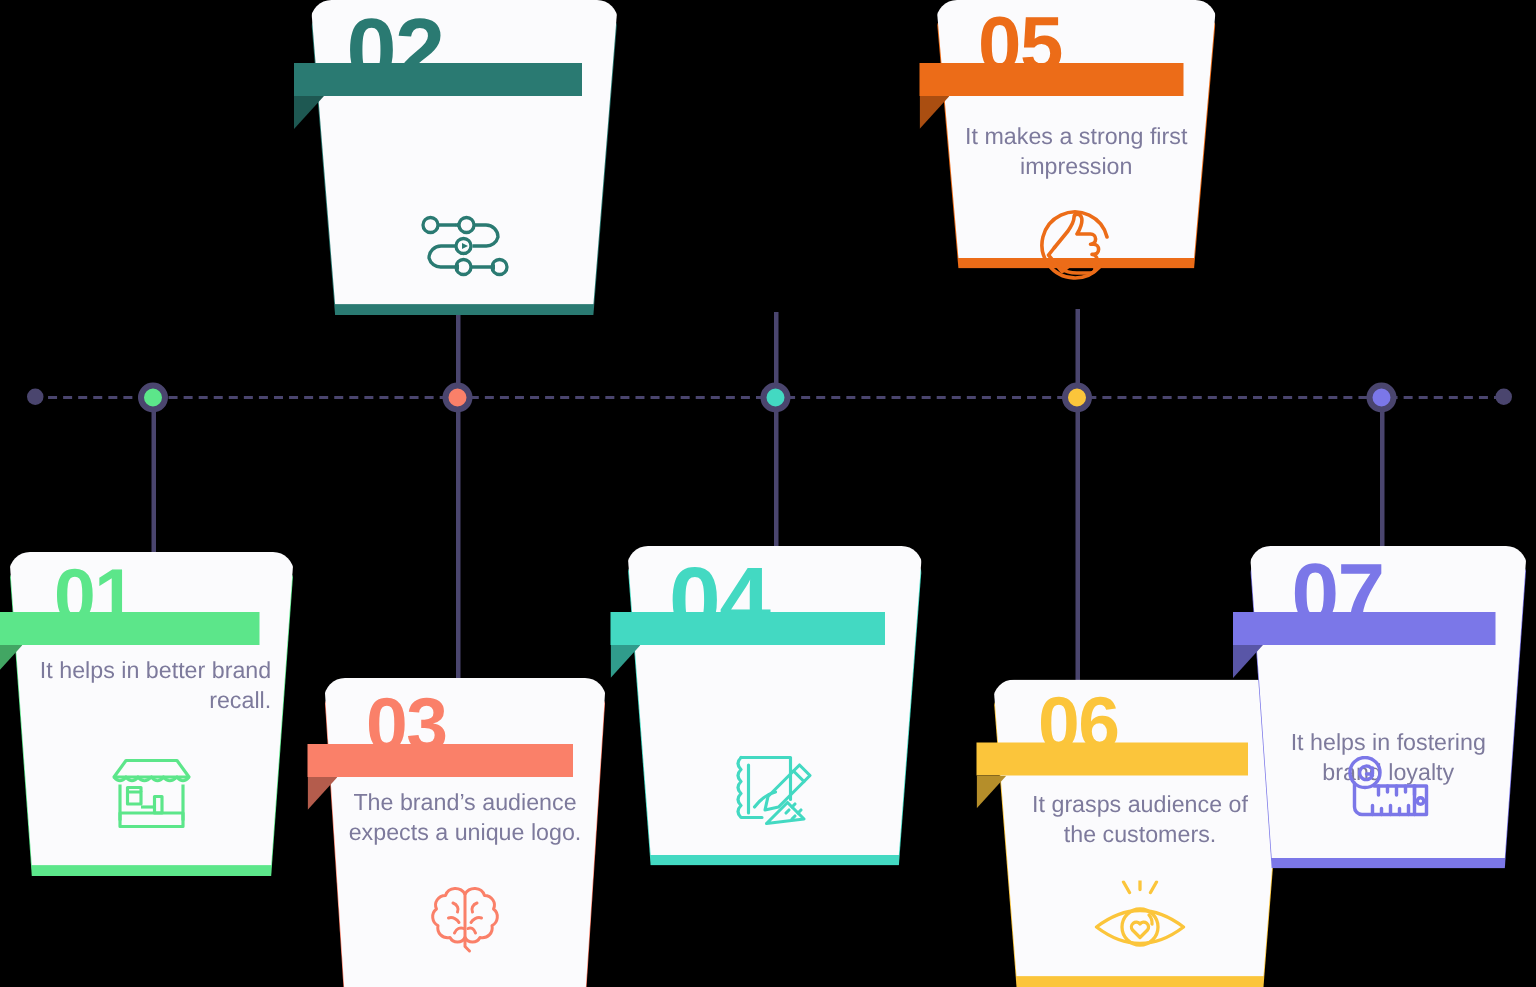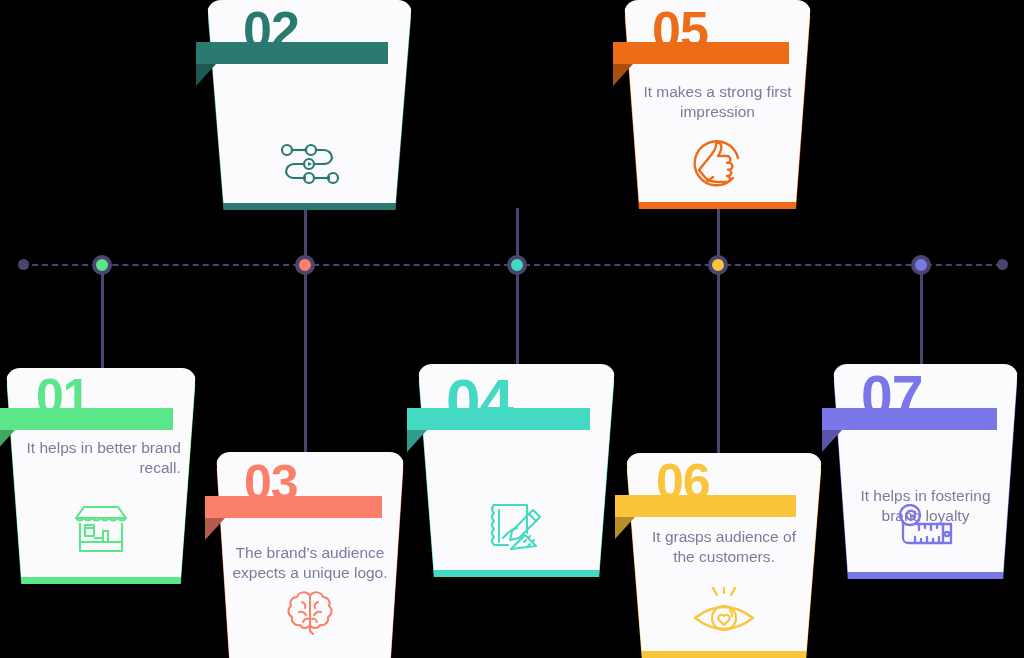--- a/index.html
+++ b/index.html
@@ -95,21 +95,21 @@
 
   <div class="node" style="left:92px;background:#5ce68a;"></div>
   <div class="node" style="left:295px;background:#fa8069;"></div>
   <div class="node" style="left:507px;background:#43d9c2;"></div>
   <div class="node" style="left:708px;background:#fbc53b;"></div>
   <div class="node" style="left:911px;background:#7b77e8;"></div>
 
   <div class="card" style="left:207px;top:0px;width:205px;height:203px;">
     <div class="shadow" style="background:#2a7a72;"></div>
     <div class="body"></div>
-    <div class="num" style="top:4px;left:36px;font-size:52px;color:#2a7a72;">02</div>
+    <div class="num" style="top:4px;left:24px;font-size:60px;color:#2a7a72;">02</div>
     <div class="ribbon" style="left:-11px;top:42px;width:192px;">
       <div class="bar" style="background:#2a7a72;"></div>
       <div class="fold" style="background:#2a7a72;"></div>
     </div>
     <div class="icon" style="top:140px;">
       <svg width="62" height="48" viewBox="0 0 62 48" fill="none" stroke="#2a7a72" stroke-width="2.2">
         <circle cx="8" cy="10" r="5"></circle>
           <circle cx="32" cy="10" r="5"></circle>
         <circle cx="30" cy="24" r="5"></circle>
         <circle cx="30" cy="38" r="5"></circle>
@@ -119,21 +119,21 @@
         <path d="M25 24 h-10 a8 8 0 0 0 -8 8 v0 a8 8 0 0 0 8 6 h10"></path>
         <path d="M35 38 h14"></path>
         <path d="M23 10 l4 -2 v4z" fill="#2a7a72" stroke="none"></path>
         <path d="M29 24 l4 -2 v4z" fill="#2a7a72" stroke="none" transform="rotate(180 31 24)"></path>
         <path d="M47 38 l4 -2 v4z" fill="#2a7a72" stroke="none"></path>
         <path d="M23 38 l4 -2 v4z" fill="#2a7a72" stroke="none"></path>
       </svg>
     </div>
   </div>
 
-  <div class="card" style="left:624px;top:0px;width:187px;height:202px;">
+  <div class="card" style="left:624px;top:0px;width:187px;height:172px;">
     <div class="shadow" style="background:#ec6c18;"></div>
     <div class="body"></div>
     <div class="num" style="top:4px;left:28px;font-size:52px;color:#ec6c18;">05</div>
     <div class="ribbon" style="left:-11px;top:42px;width:176px;">
       <div class="bar" style="background:#ec6c18;"></div>
       <div class="fold" style="background:#ec6c18;"></div>
     </div>
     <div class="txt" style="top:82px;">It makes a strong first impression</div>
     <div class="icon" style="top:136px;">
       <svg width="56" height="56" viewBox="0 0 56 56" fill="none" stroke="#ec6c18" stroke-width="2.4" stroke-linecap="round" stroke-linejoin="round">
@@ -168,21 +168,21 @@
   </div>
 
   <div class="card" style="left:216px;top:452px;width:188px;height:231px;">
     <div class="shadow" style="background:#fa8069;"></div>
     <div class="body"></div>
     <div class="num" style="top:6px;left:28px;font-size:50px;color:#fa8069;">03</div>
     <div class="ribbon" style="left:-11px;top:44px;width:177px;">
       <div class="bar" style="background:#fa8069;"></div>
       <div class="fold" style="background:#fa8069;"></div>
     </div>
-    <div class="txt" style="top:74px;margin-top:17px;">The brand’s audience expects a unique logo.</div>
+    <div class="txt" style="top:74px;">The brand’s audience expects a unique logo.</div>
     <div class="icon" style="top:136px;">
       <svg width="48" height="50" viewBox="0 0 48 50" fill="none" stroke="#fa8069" stroke-width="2" stroke-linecap="round" stroke-linejoin="round">
         <path d="M24 8 c-3 -5 -11 -5 -13 1 -5 0 -8 5 -6 9 -4 3 -3 9 1 11 -1 5 3 9 8 8 2 4 8 4 10 0"></path>
         <path d="M24 8 c3 -5 11 -5 13 1 5 0 8 5 6 9 4 3 3 9 -1 11 1 5 -3 9 -8 8 -2 4 -8 4 -10 0"></path>
         <path d="M24 8 v28 M24 36 v7 l3 3"></path>
         <path d="M16 14 c3 1 4 4 3 6 M13 24 c3 -1 6 1 7 3 M17 34 c1 -3 4 -4 6 -3"></path>
         <path d="M32 14 c-3 1 -4 4 -3 6 M35 24 c-3 -1 -6 1 -7 3 M31 34 c-1 -3 -3 -4 -5 -3"></path>
       </svg>
     </div>
   </div>
@@ -202,21 +202,21 @@
         <path d="M12 12 v32"></path>
         <path d="M16 40 q6 -8 14 -10"></path>
         <path d="M46 12 l7 7 -21 21 -9 2 2 -9 z"></path>
         <path d="M42 16 l7 7"></path>
         <path d="M24 51 l14 -14 11 11 z"></path>
         <path d="M41 40 l2 -2 M45 44 l2 -2 M37 44 l2 -2 M41 48 l2 -2"></path>
       </svg>
     </div>
   </div>
 
-  <div class="card" style="left:626px;top:453px;width:196px;height:198px;">
+  <div class="card" style="left:662px;top:453px;width:196px;height:198px;">
     <div class="shadow" style="background:#fbc53b;"></div>
     <div class="body"></div>
     <div class="num" style="top:4px;left:30px;font-size:50px;color:#fbc53b;">06</div>
     <div class="ribbon" style="left:-11px;top:42px;width:181px;">
       <div class="bar" style="background:#fbc53b;"></div>
       <div class="fold" style="background:#fbc53b;"></div>
     </div>
     <div class="txt" style="top:74px;">It grasps audience of the customers.</div>
     <div class="icon" style="top:134px;">
       <svg width="66" height="52" viewBox="0 0 66 52" fill="none" stroke="#fbc53b" stroke-width="2.2" stroke-linecap="round" stroke-linejoin="round">

